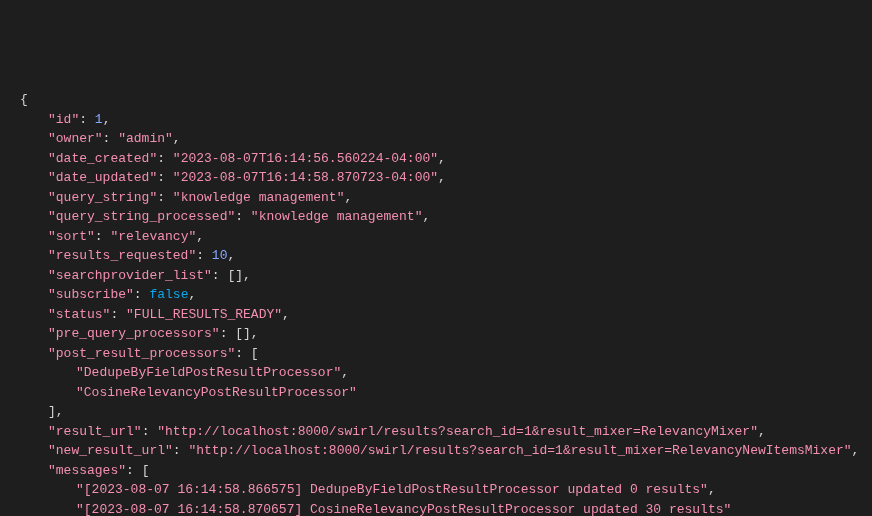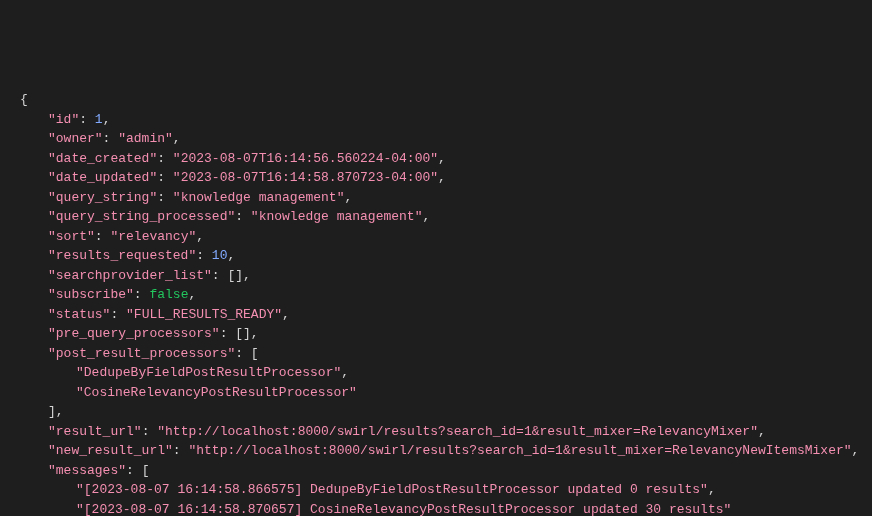--- a/index.html
+++ b/index.html
@@ -9,21 +9,21 @@
     font-size: 13px;
     line-height: 1.5;
     color: #d4d4d4;
     padding: 12px 20px;
     white-space: pre;
     overflow-x: auto;
   }
   .key    { color: #f48fb1; }       
   .string { color: #f48fb1; }       
   .number { color: #82aaff; }       
-  .bool   { color: #22c55e; }       
+  .bool   { color: #0ea5e9; }       
   .punct  { color: #d4d4d4; }
   .line   { display: block; }
   .indent1 { padding-left: 28px; }
   .indent2 { padding-left: 56px; }
 </style>
 </head>
 <body>
 
 
 

